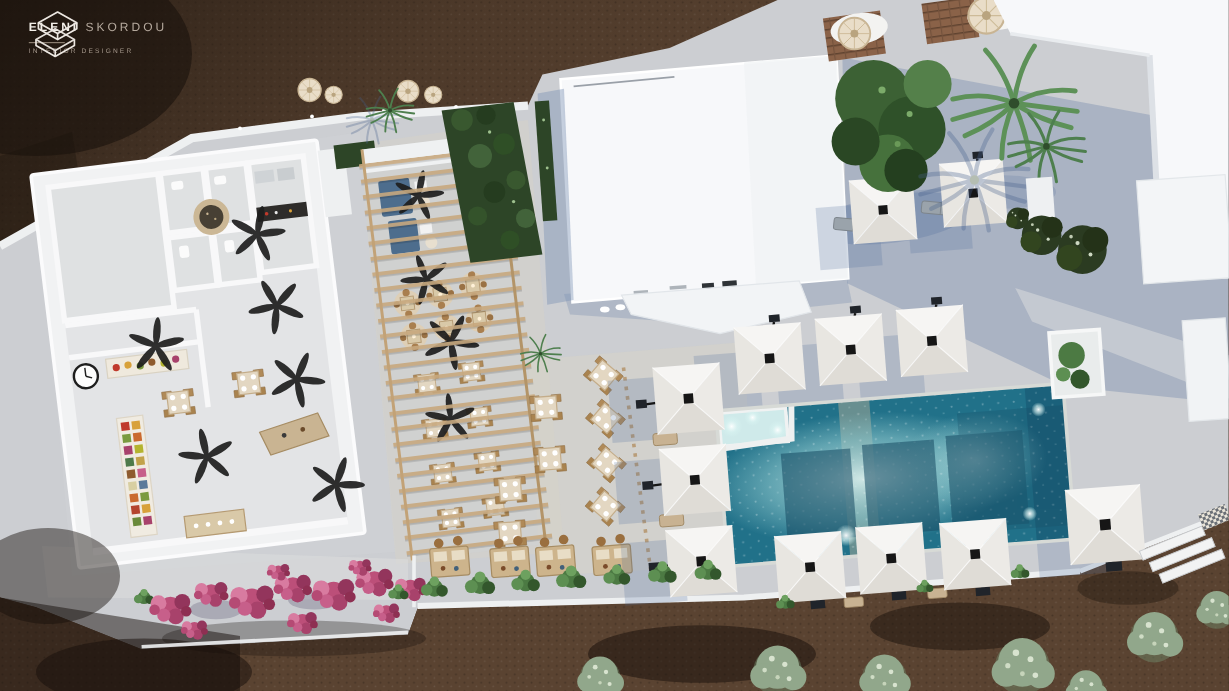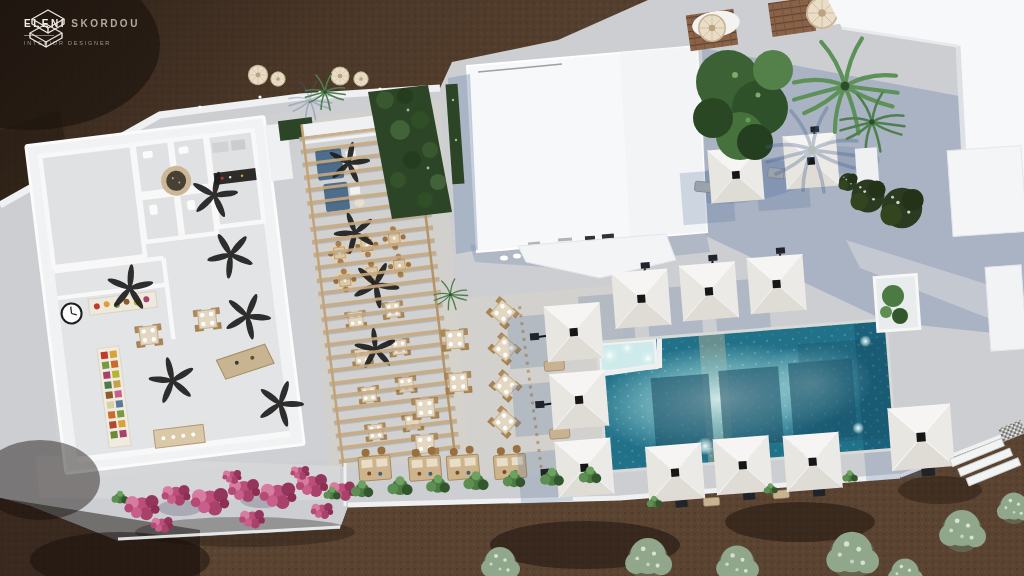--- a/index.html
+++ b/index.html
@@ -6,21 +6,21 @@
   .stage{position:relative;width:1024px;height:576px;overflow:hidden;
          background:var(--soil_base,#5a4331);
          font-family:"Liberation Sans", sans-serif;}
   .stage svg{position:absolute;left:0;top:0;display:block;}
   
   .logo{position:absolute;left:24px;top:6px;display:flex;align-items:flex-start;gap:10px;z-index:5;}
   .logo-mark{width:46px;height:44px;flex:0 0 auto;}
   .logo-text{padding-top:12px;}
   .logo-name{font-size:10px;letter-spacing:2.5px;white-space:nowrap;}
   .logo-name .bold{color:#f3efe9;font-weight:700;}
-  .logo-name .light{color:#b5a99d;font-weight:700;}
+  .logo-name .light{color:#b5a99d;font-weight:400;}
   .logo-div{width:30px;height:1px;background:#8a7d70;margin:6px 0 4px 0;}
   .logo-sub{font-size:5.5px;letter-spacing:1.8px;color:#a3968a;white-space:nowrap;}
 </style>
 </head>
 <body>
 
 <div class="stage">
 
 <svg width="1024" height="576" viewBox="0 0 1024 576">
 <defs>

